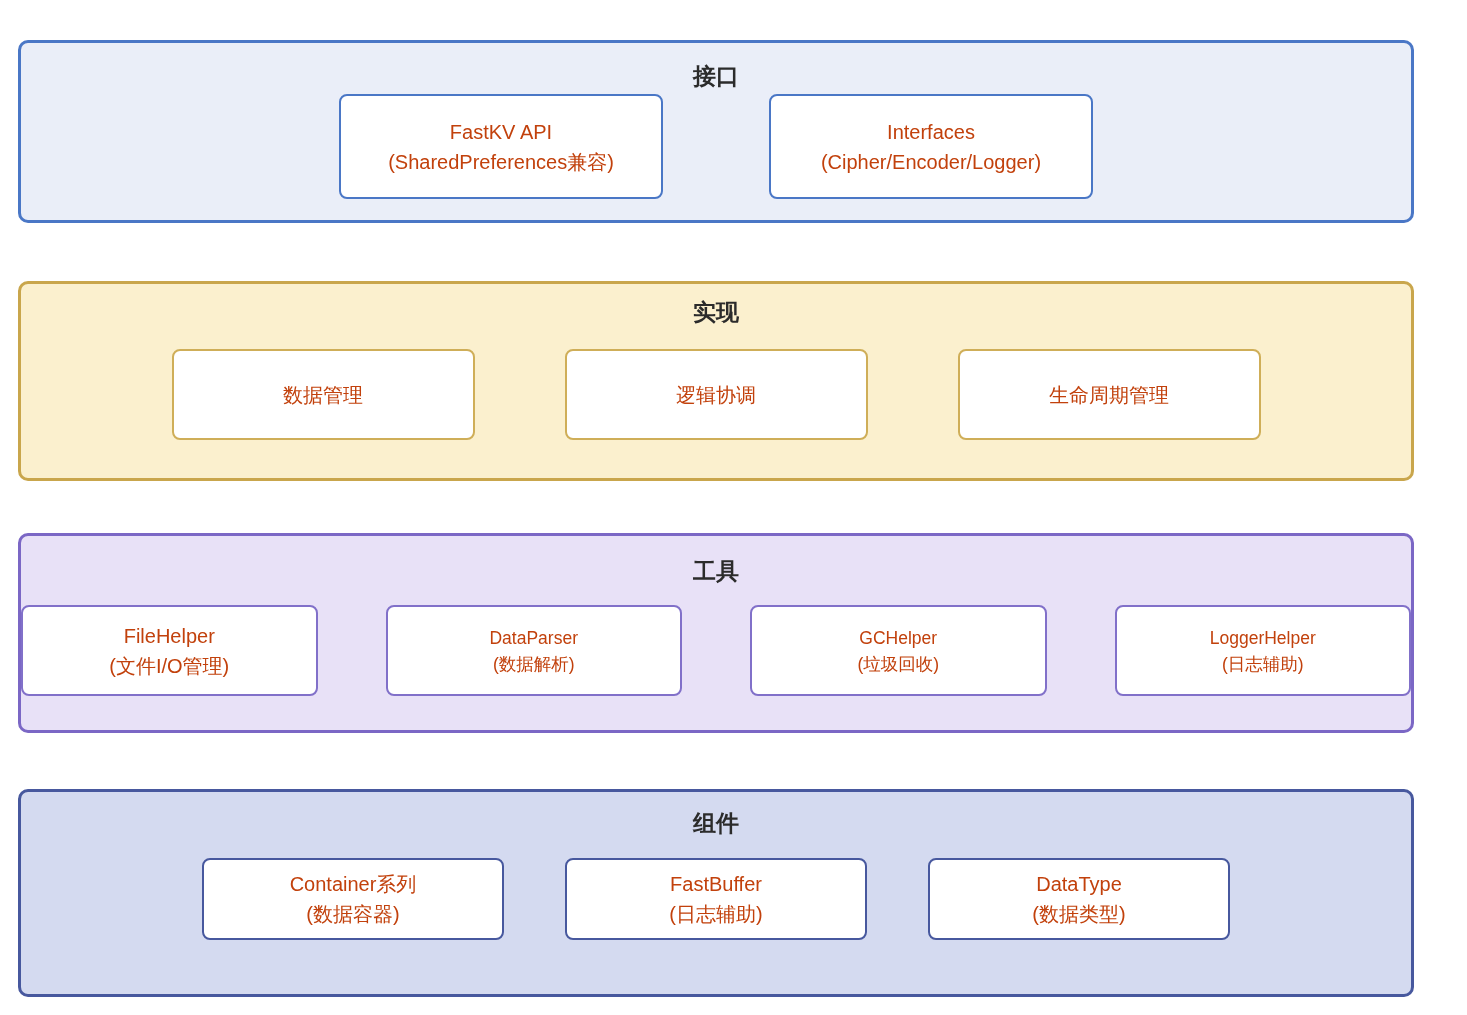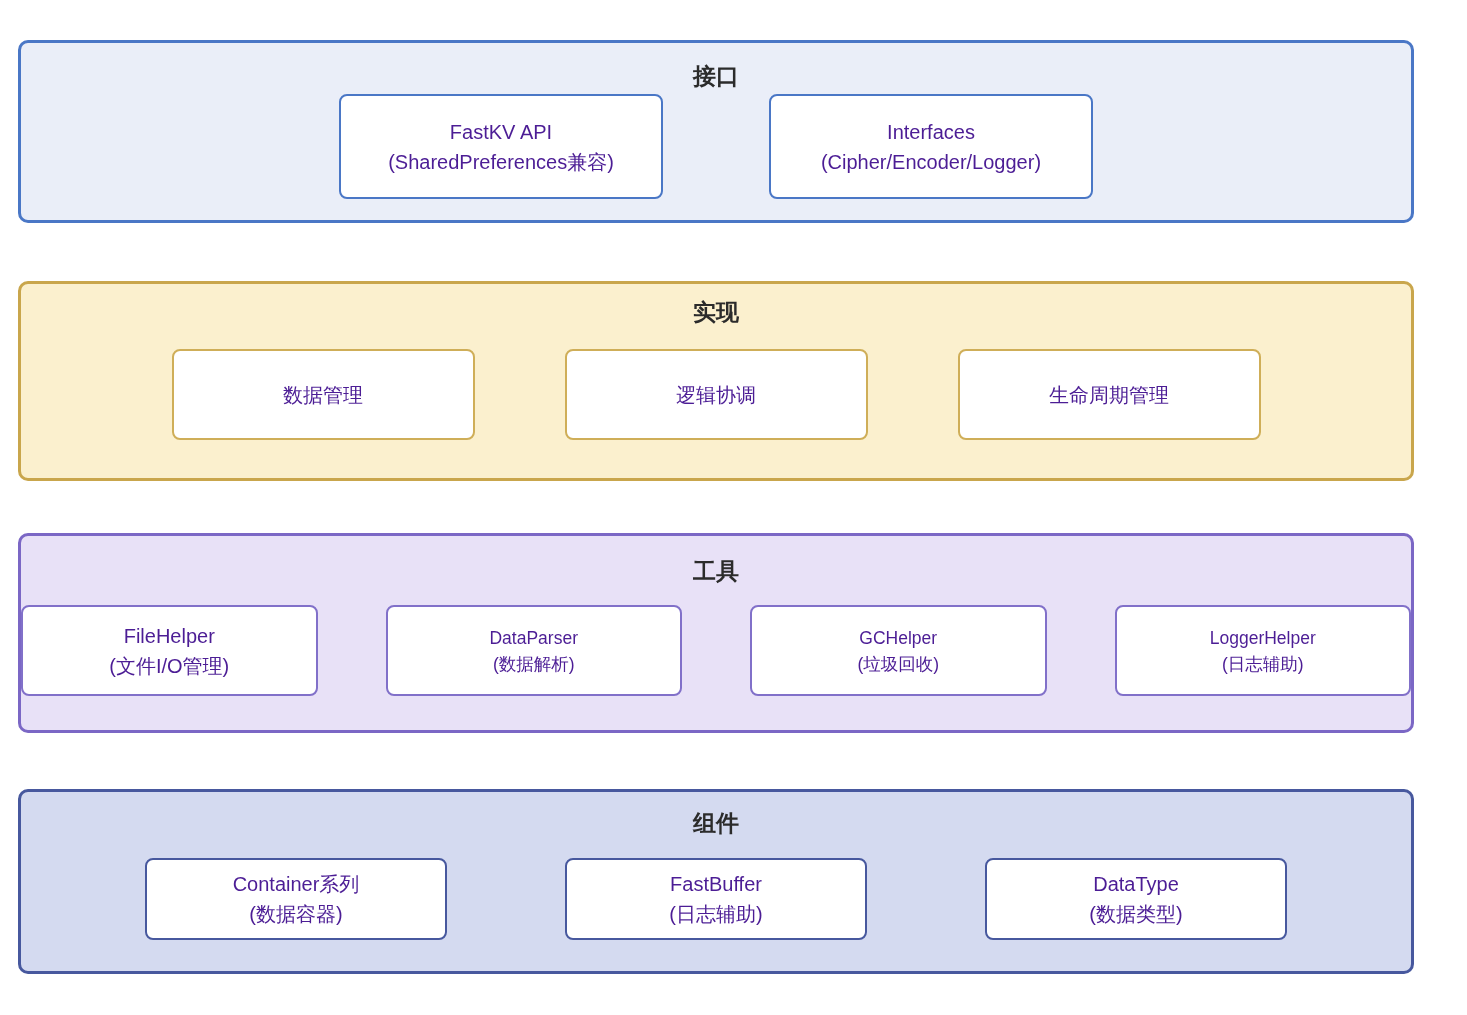--- a/index.html
+++ b/index.html
@@ -39,21 +39,21 @@
     box-sizing: border-box;
     background: #ffffff;
     border-style: solid;
     border-width: 2.5px;
     border-radius: 8px;
     display: flex;
     flex-direction: column;
     justify-content: center;
     align-items: center;
     text-align: center;
-    color: #4c1d95;
+    color: #c2410c;
     font-size: 20px;
     line-height: 30px;
   }
   .node.small { font-size: 17.5px; line-height: 26px; margin-left: 24px; }
 
   
   .layer-interface {
     top: 40px; height: 183px;
     background: #eaeef8;
     border-color: #4a77c6;
@@ -77,26 +77,26 @@
     top: 533px; height: 200px;
     background: #e8e1f7;
     border-color: #7b67c5;
     padding-top: 22px;
   }
   .layer-tools .box-row { margin-top: 21px; gap: 44px; border-radius: 28px; }
   .layer-tools .node { width: 301px; height: 91px; border-color: #8170c9; }
 
   
   .layer-components {
-    top: 789px; height: 185px;
+    top: 789px; height: 208px;
     background: #d4daf0;
     border-color: #47589e;
     padding-top: 18px;
   }
-  .layer-components .box-row { margin-top: 22px; gap: 118px; }
+  .layer-components .box-row { margin-top: 22px; gap: 61px; }
   .layer-components .node { width: 302px; height: 82px; border-color: #47589e; }
 
   .watermark {
     position: absolute;
     top: 961px;
     right: 18px;
     font-size: 27px;
     font-weight: bold;
     letter-spacing: 1px;
     color: rgba(255, 255, 255, 0.9);

